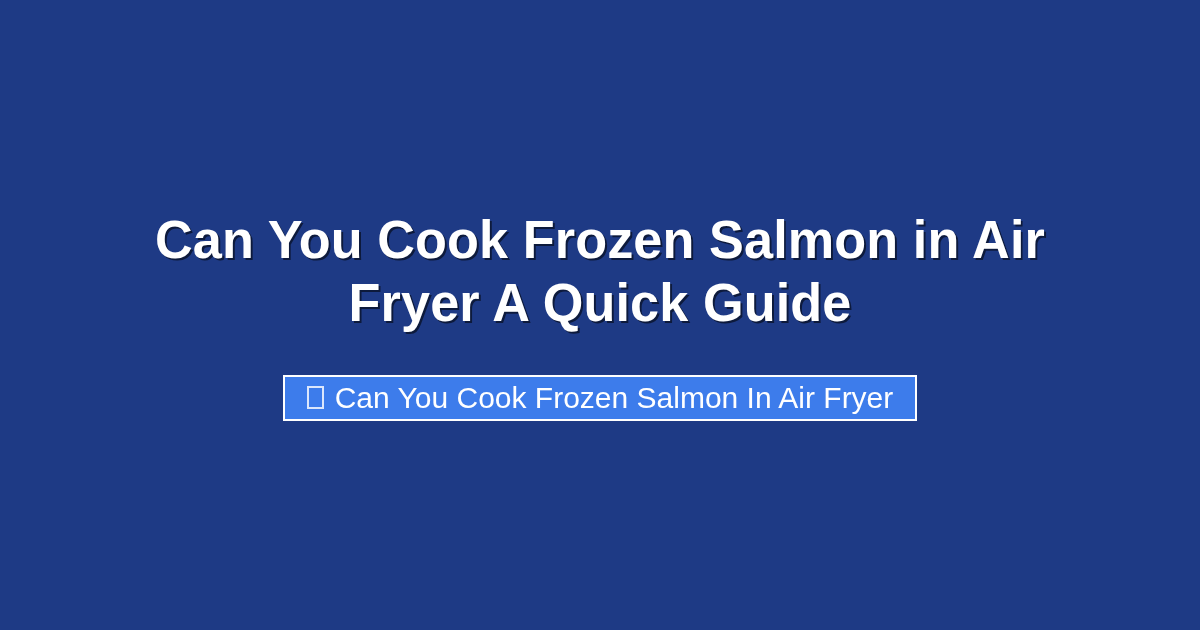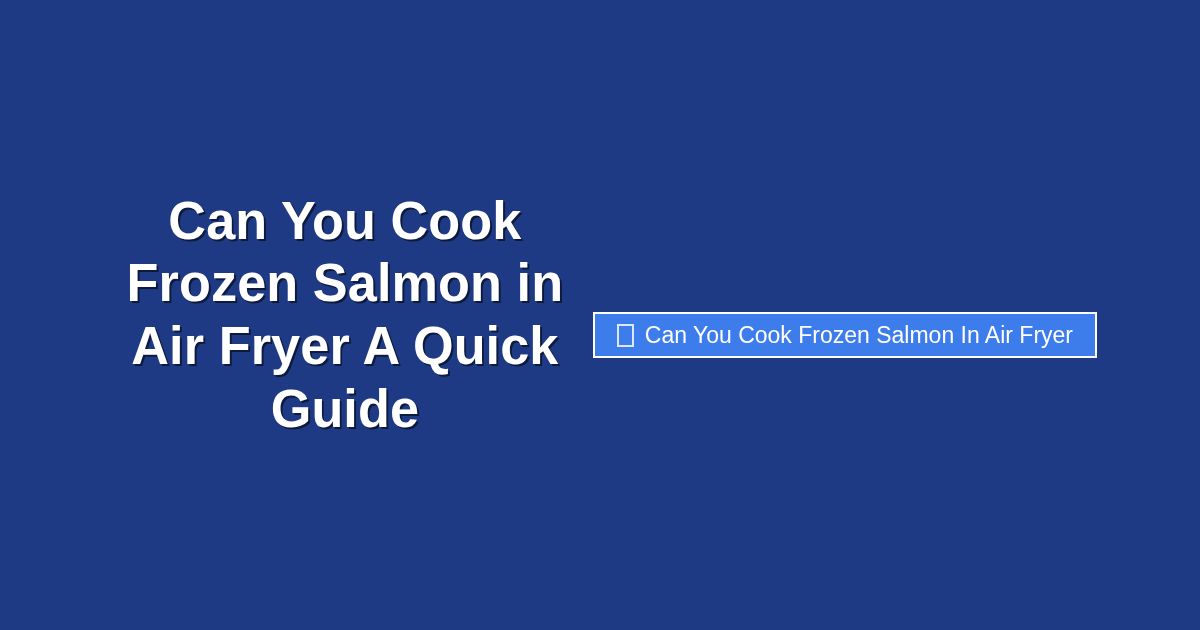--- a/index.html
+++ b/index.html
@@ -27,21 +27,21 @@
     justify-content: flex-start;
   }
 
   .content {
     position: absolute;
     left: 0;
     top: 0;
     width: 1200px;
     height: 630px;
     display: flex;
-    flex-direction: row;
+    flex-direction: column;
     align-items: center;
     justify-content: center;
     padding: 0 100px;
     box-sizing: border-box;
   }
 
   .title {
     width: 960px;
     margin: 0;
     padding: 0;
@@ -69,21 +69,21 @@
     align-items: center;
     justify-content: flex-start;
     box-sizing: border-box;
     height: 46px;
     padding: 0 22px;
     background: #3d7ceb;
     border: 2px solid #ffffff;
     border-radius: 0;
     color: #ffffff;
     font-family: "Liberation Sans", "DejaVu Sans", sans-serif;
-    font-size: 23px;
+    font-size: 30px;
     font-weight: normal;
     line-height: 1;
     white-space: nowrap;
     cursor: pointer;
     text-decoration: none;
   }
 
   .cta-icon {
     display: inline-block;
     width: 17px;

